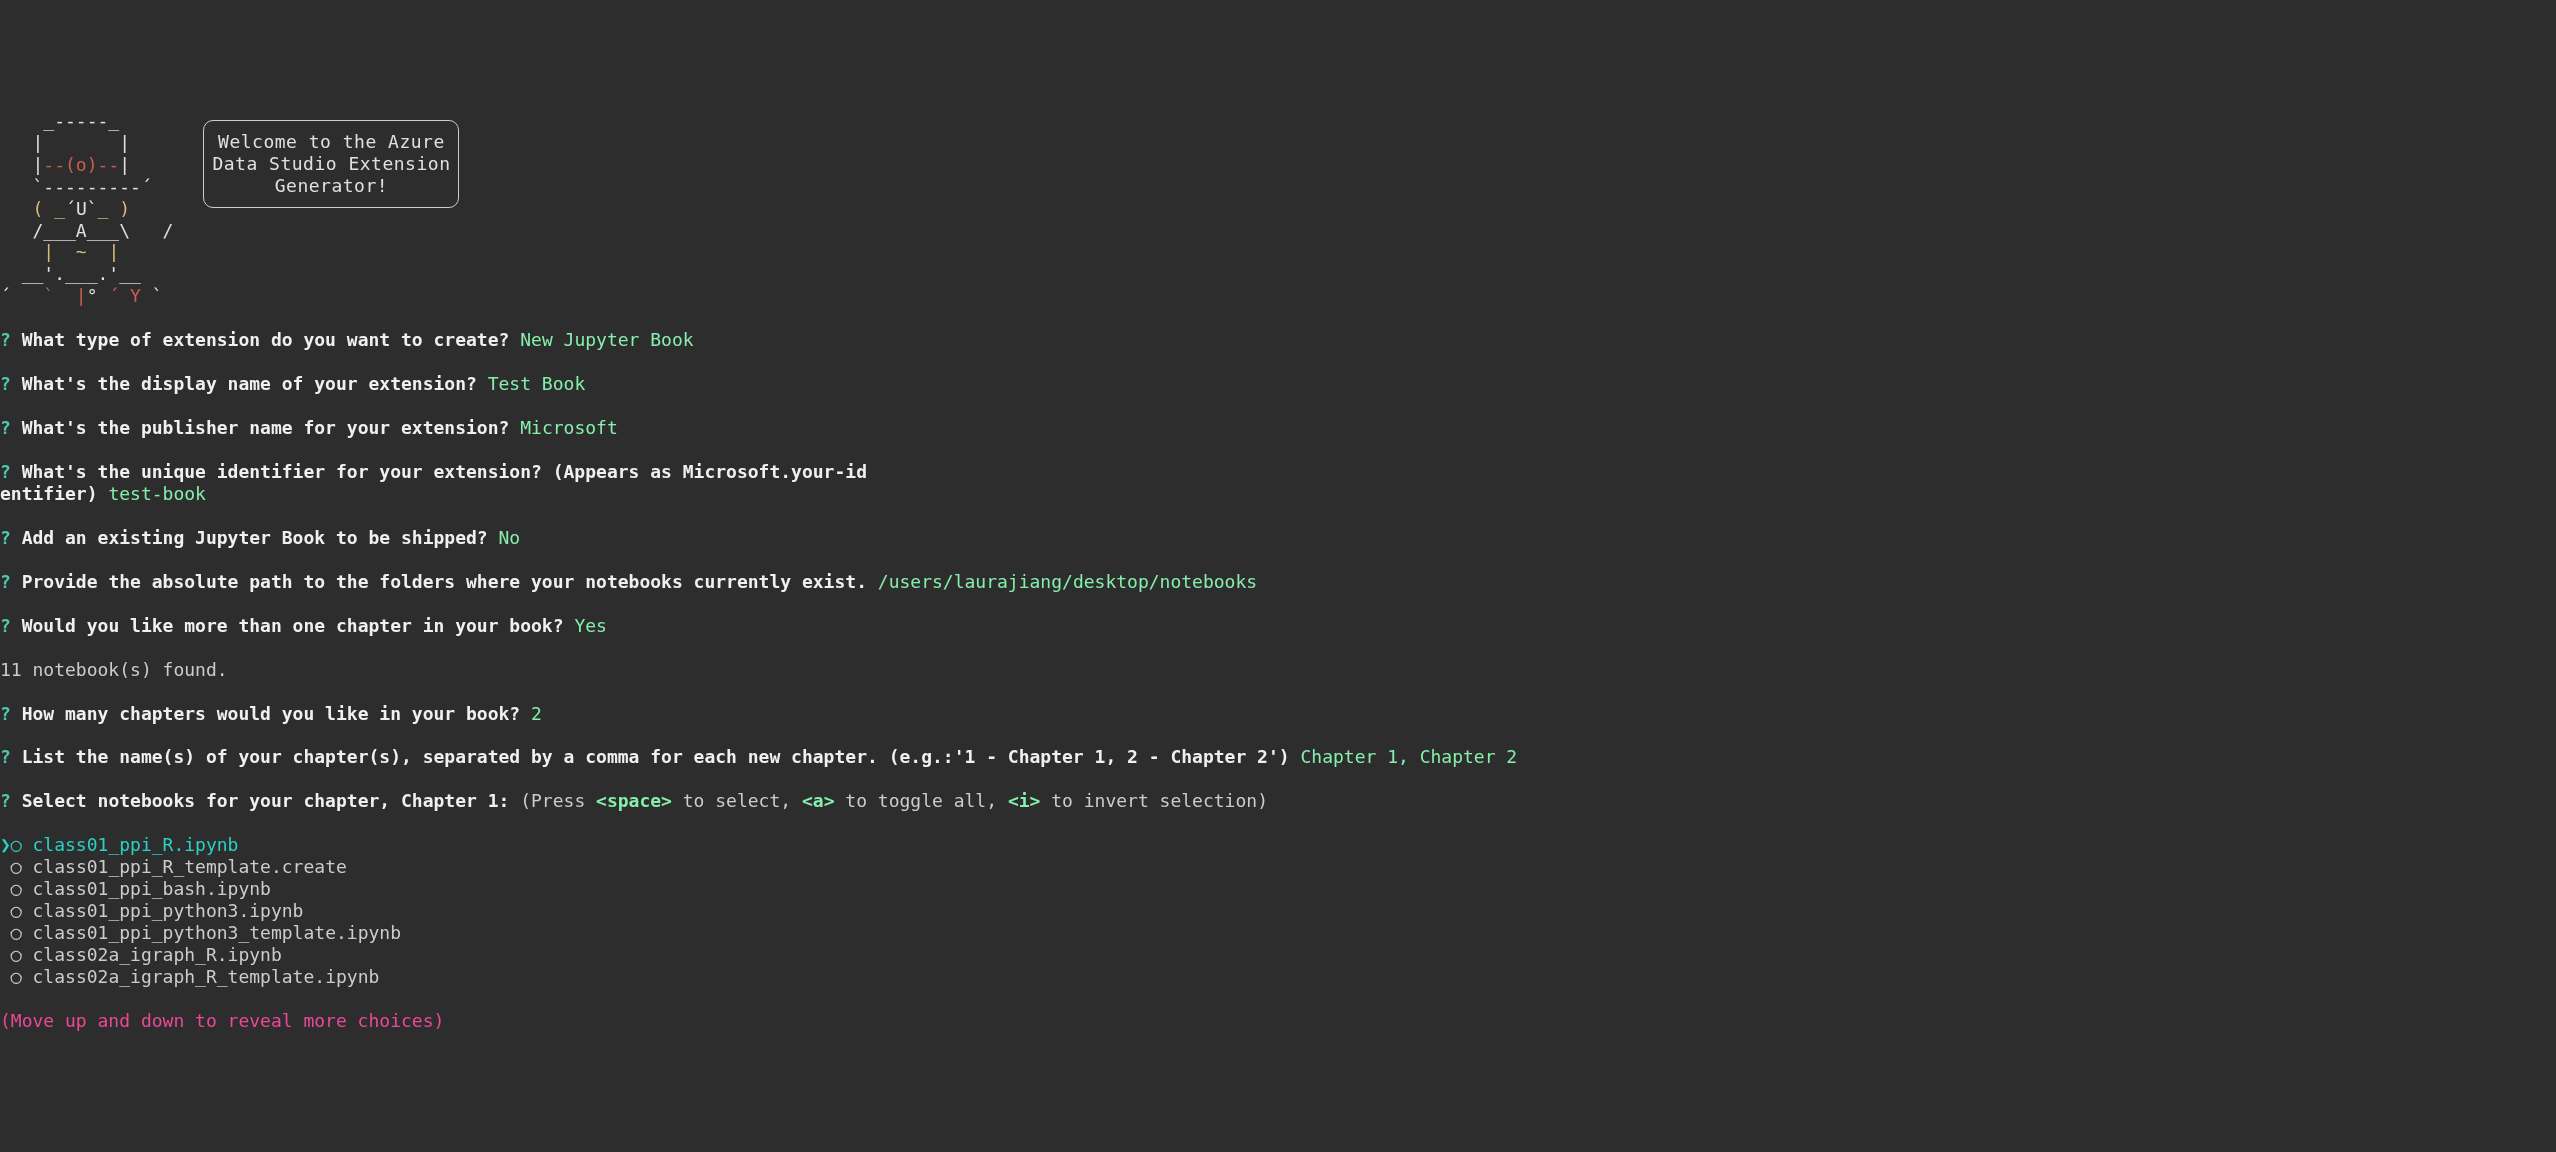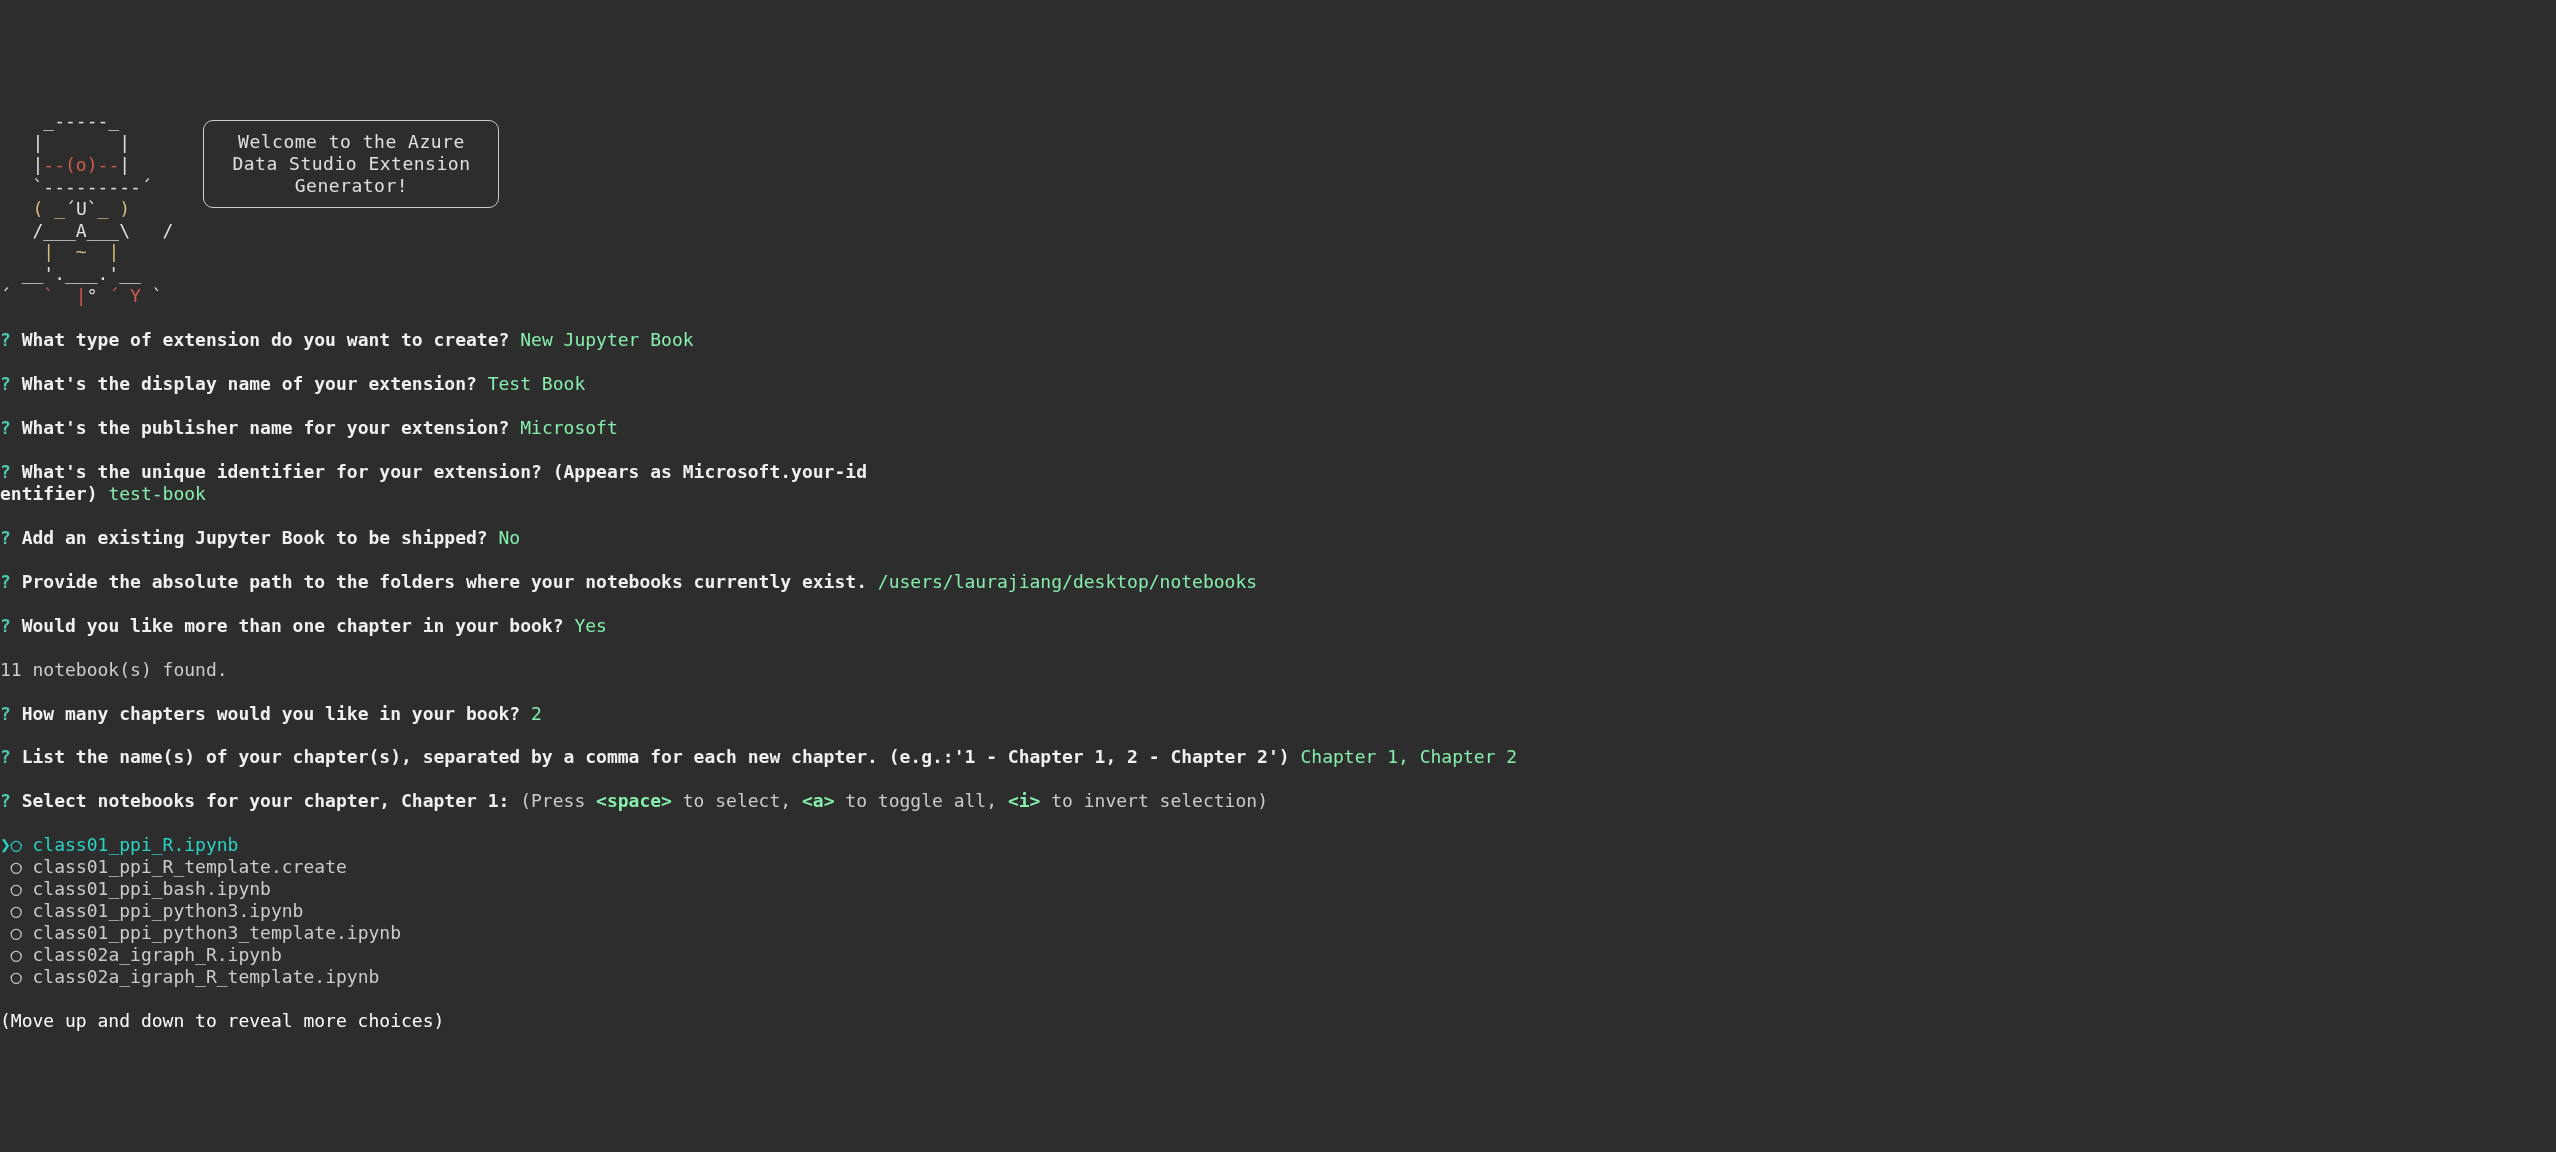--- a/index.html
+++ b/index.html
@@ -20,41 +20,41 @@
     .ascii-art {
       display: inline-block;
       vertical-align: top;
       white-space: pre;
       letter-spacing: 0;
     }
     .welcome-box {
       display: inline-block;
       border: 1px solid #ccc;
       border-radius: 10px;
-      padding: 10px 28px;
+      padding: 10px 8px;
       text-align: center;
       white-space: pre-line;
       vertical-align: top;
       margin-left: 30px;
       margin-top: 10px;
       letter-spacing: 0.5px;
     }
     .red { color: #ce5c4c; }
     .yellow { color: #d7ba7d; }
     .bold { font-weight: bold; }
     .prompt-line { display: block; white-space: pre-wrap; word-break: break-word; }
     .q-mark { color: #4ec9b0; font-weight: bold; }
     .question { color: #f0f0f0; font-weight: bold; }
     .answer { color: #86efac; }
     .info-text { color: #ccc; }
     .selection-list { white-space: pre; }
     .circle { color: #ccc; }
     .pointer { color: #29d3c4; font-weight: bold; }
     .current-item { color: #29d3c4; }
-    .hint { color: #ffffff; }
+    .hint { color: #ec4899; }
     .header-row { display:flex; align-items:flex-start; }
   </style>
 </head>
 <body>
 
 
 
 <div>
 <div class="header-row">
 <div class="ascii-art"><span>    _-----_</span>

